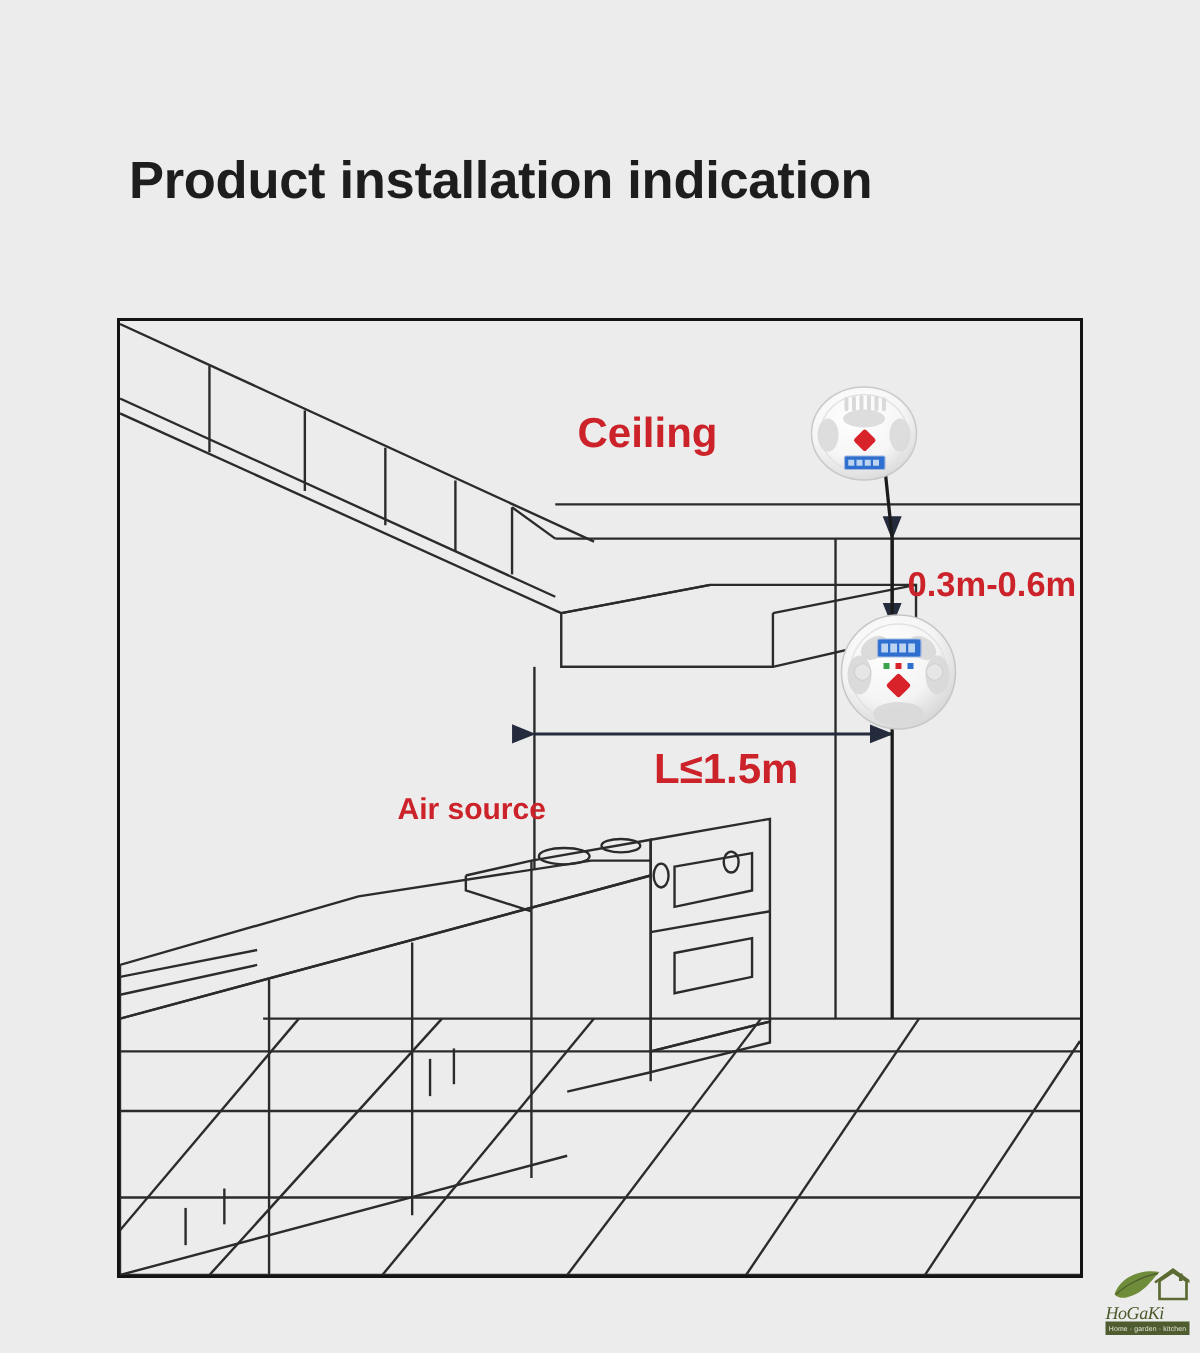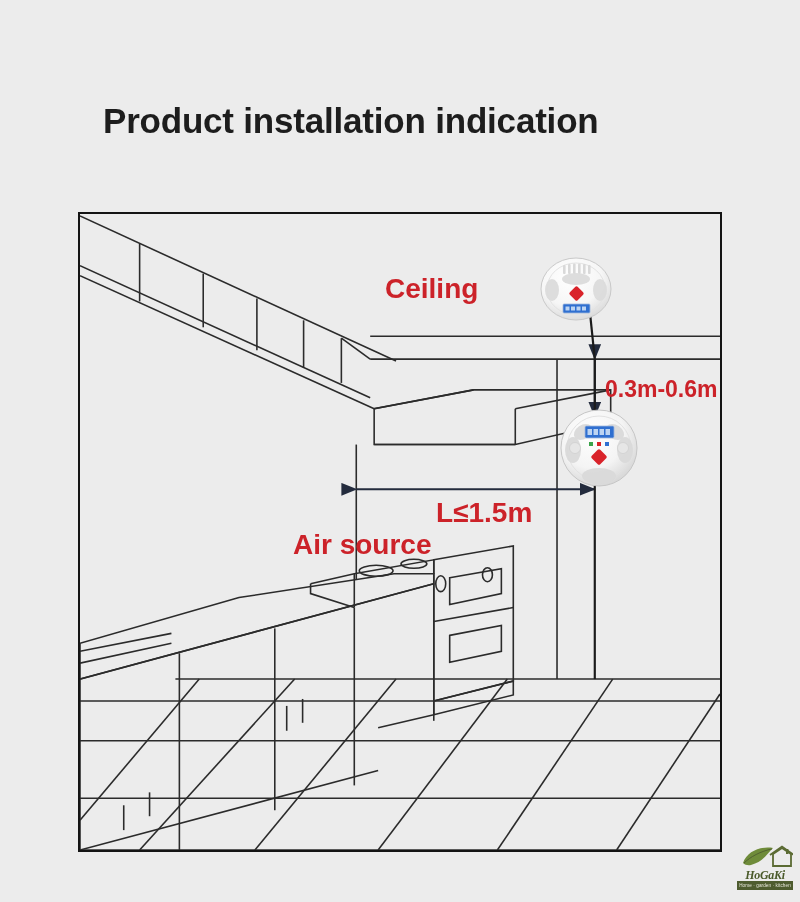--- a/index.html
+++ b/index.html
@@ -14,21 +14,20 @@
 
   
   .title{
     position:absolute;
     left:86px; top:101px;
     font-size:35px;
     font-weight:bold;
     color:#1d1d1d;
     letter-spacing:-0.2px;
     white-space:nowrap;
-    margin-left:17px;
   }
 
   
   .frame{
     position:absolute;
     left:78px; top:212px;
     width:644px; height:640px;
     border:2px solid #141414;
     box-sizing:border-box;
     background:#ececec;
@@ -38,37 +37,36 @@
   
   .lbl{
     position:absolute;
     color:#cc2229;
     font-weight:bold;
     white-space:nowrap;
   }
   .lbl-ceiling{left:383px; top:271px; font-size:28px;}
   .lbl-vert   {left:603px; top:374px; font-size:23px;}
   .lbl-horiz  {left:434px; top:495px; font-size:28px;}
-  .lbl-air    {left:263px; top:527px; font-size:28px;margin-left:28px;}
+  .lbl-air    {left:263px; top:527px; font-size:20px;}
 
   
   .device{position:absolute;}
 
   
   .logo{
     position:absolute;
     left:737px; top:845px;
     width:56px; height:46px;
   }
   .logo-word{
     position:absolute;left:0;top:24px;width:56px;
-    text-align:center;
     font-family:"Liberation Serif", serif;
     font-style:italic;
-    font-weight:bold;
+    font-weight:normal;
     font-size:12px;
     color:#4a5a2a;
     letter-spacing:-0.3px;
     line-height:12px;
   }
   .logo-tag{
     position:absolute;left:0;top:36px;width:56px;height:9px;
     background:#4e5c2f;
     color:#e8e8dd;
     font-size:4.6px;

